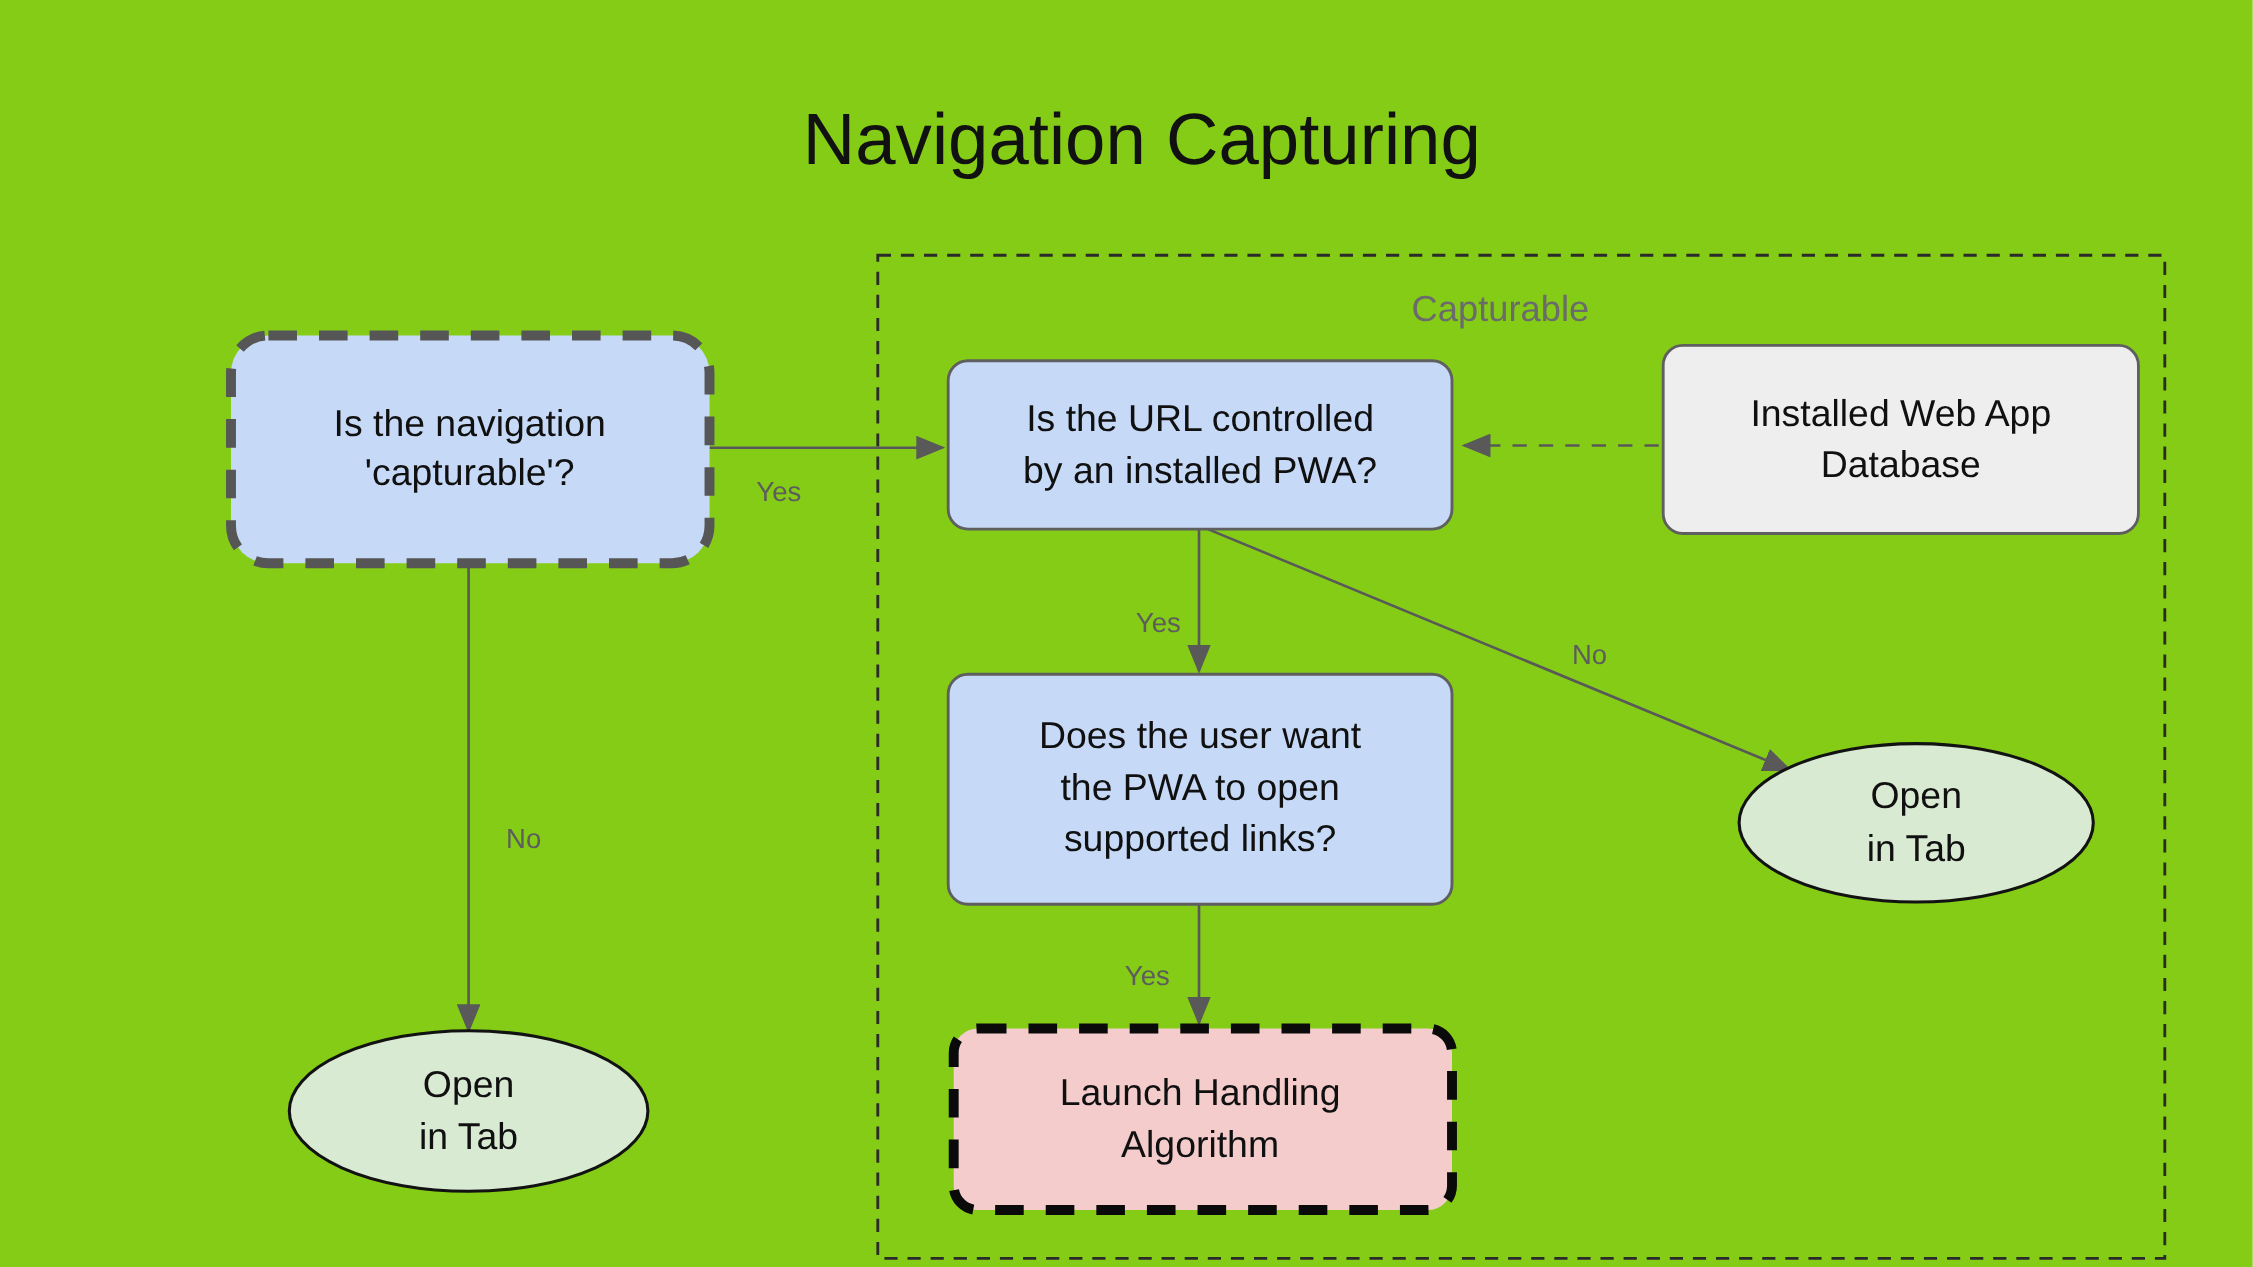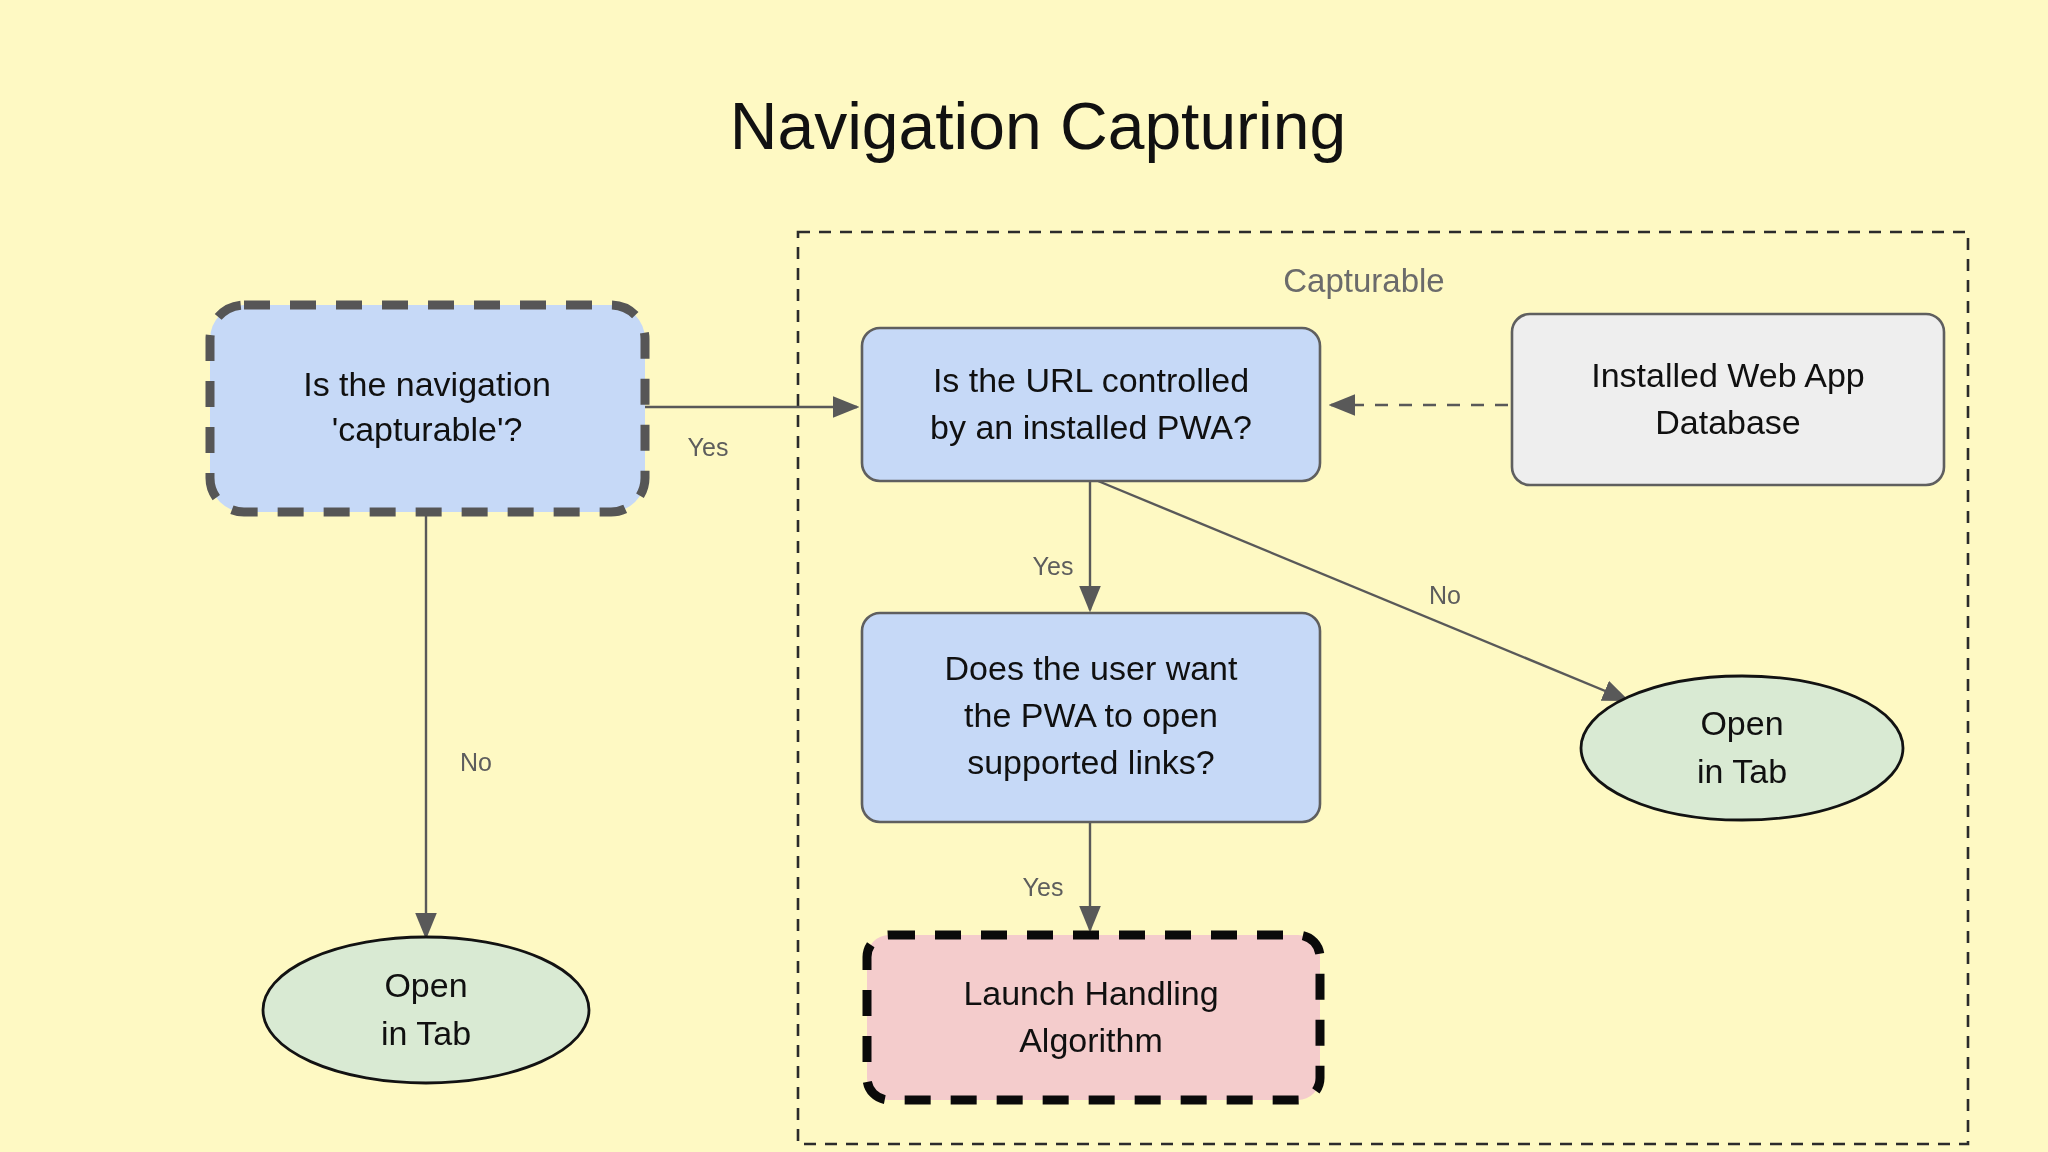--- a/index.html
+++ b/index.html
@@ -4,21 +4,21 @@
 <style>
   html, body {
     margin: 0;
     padding: 0;
     background: #ffffff;
   }
   #canvas {
     position: relative;
     width: 2048px;
     height: 1152px;
-    background: #fef9c3;
+    background: #84cc16;
     overflow: hidden;
     font-family: "Liberation Sans", sans-serif;
   }
   svg.diagram {
     position: absolute;
     left: 0;
     top: 0;
     width: 2048px;
     height: 1152px;
   }

